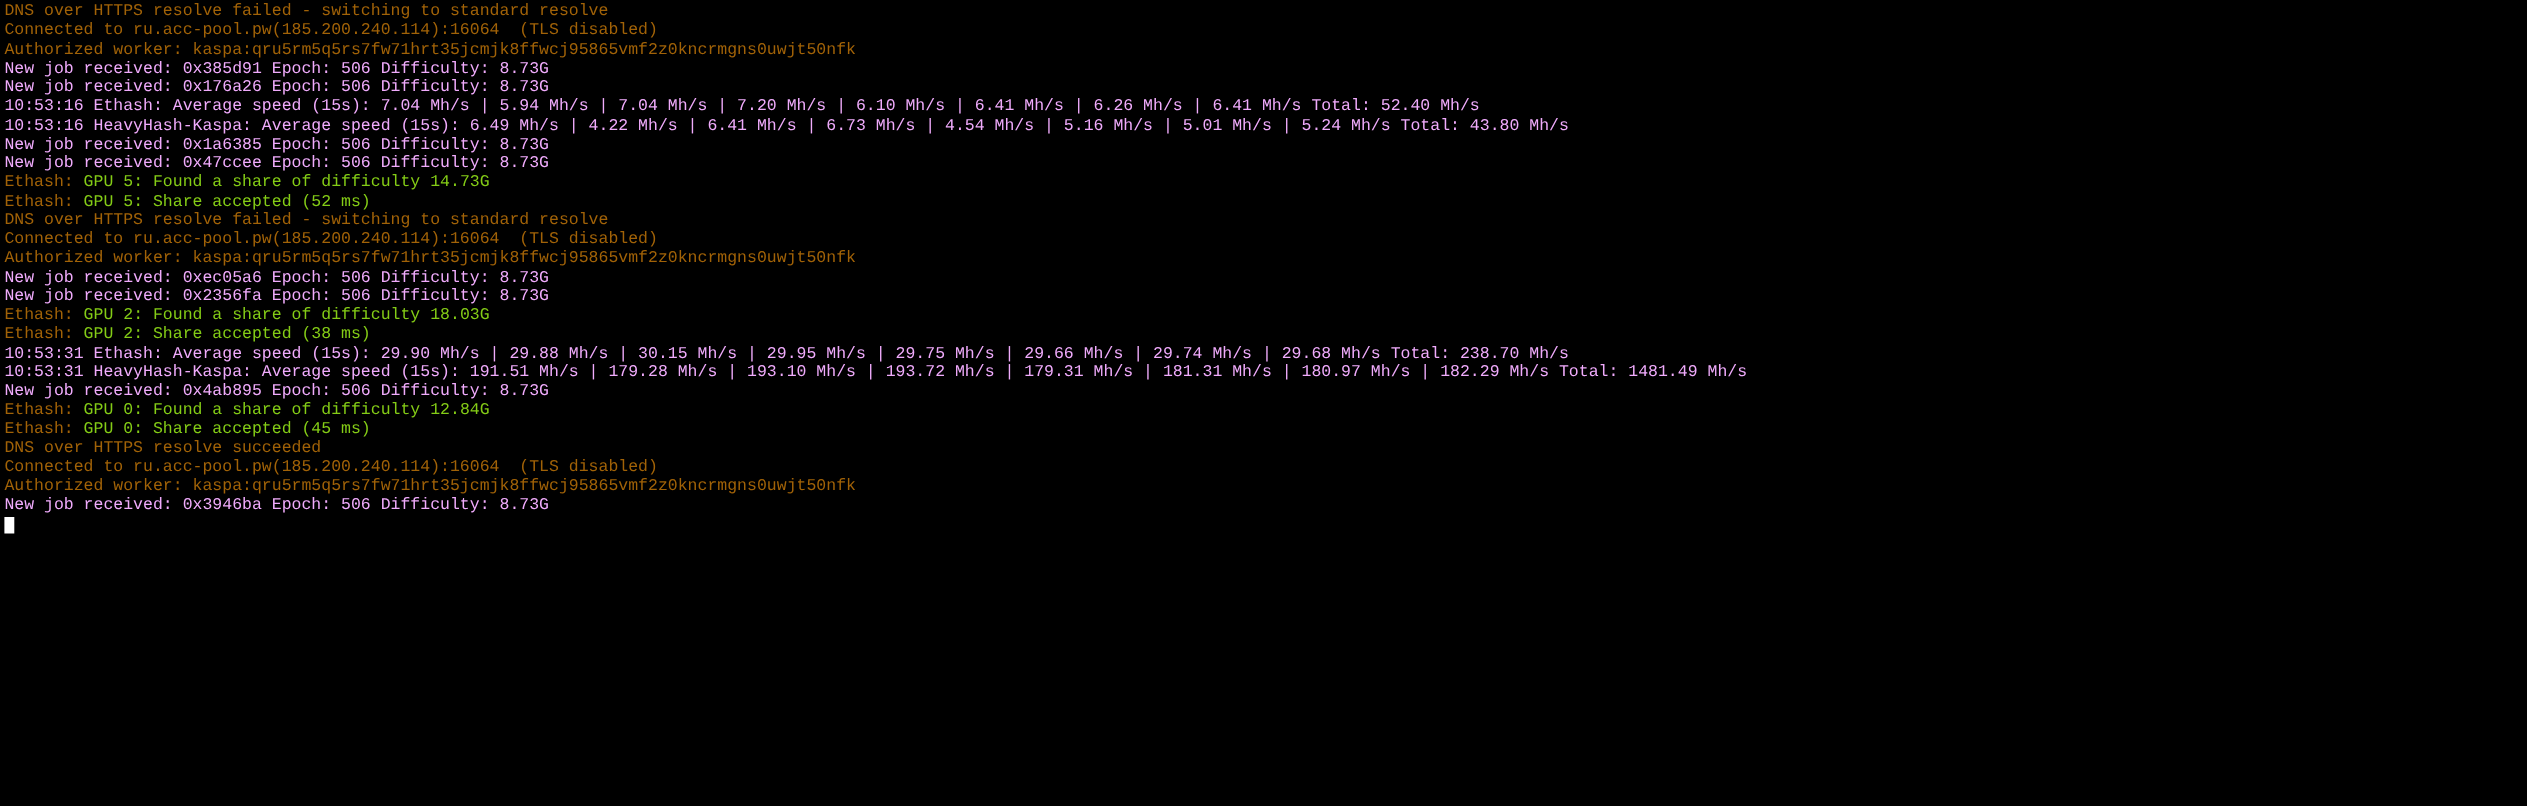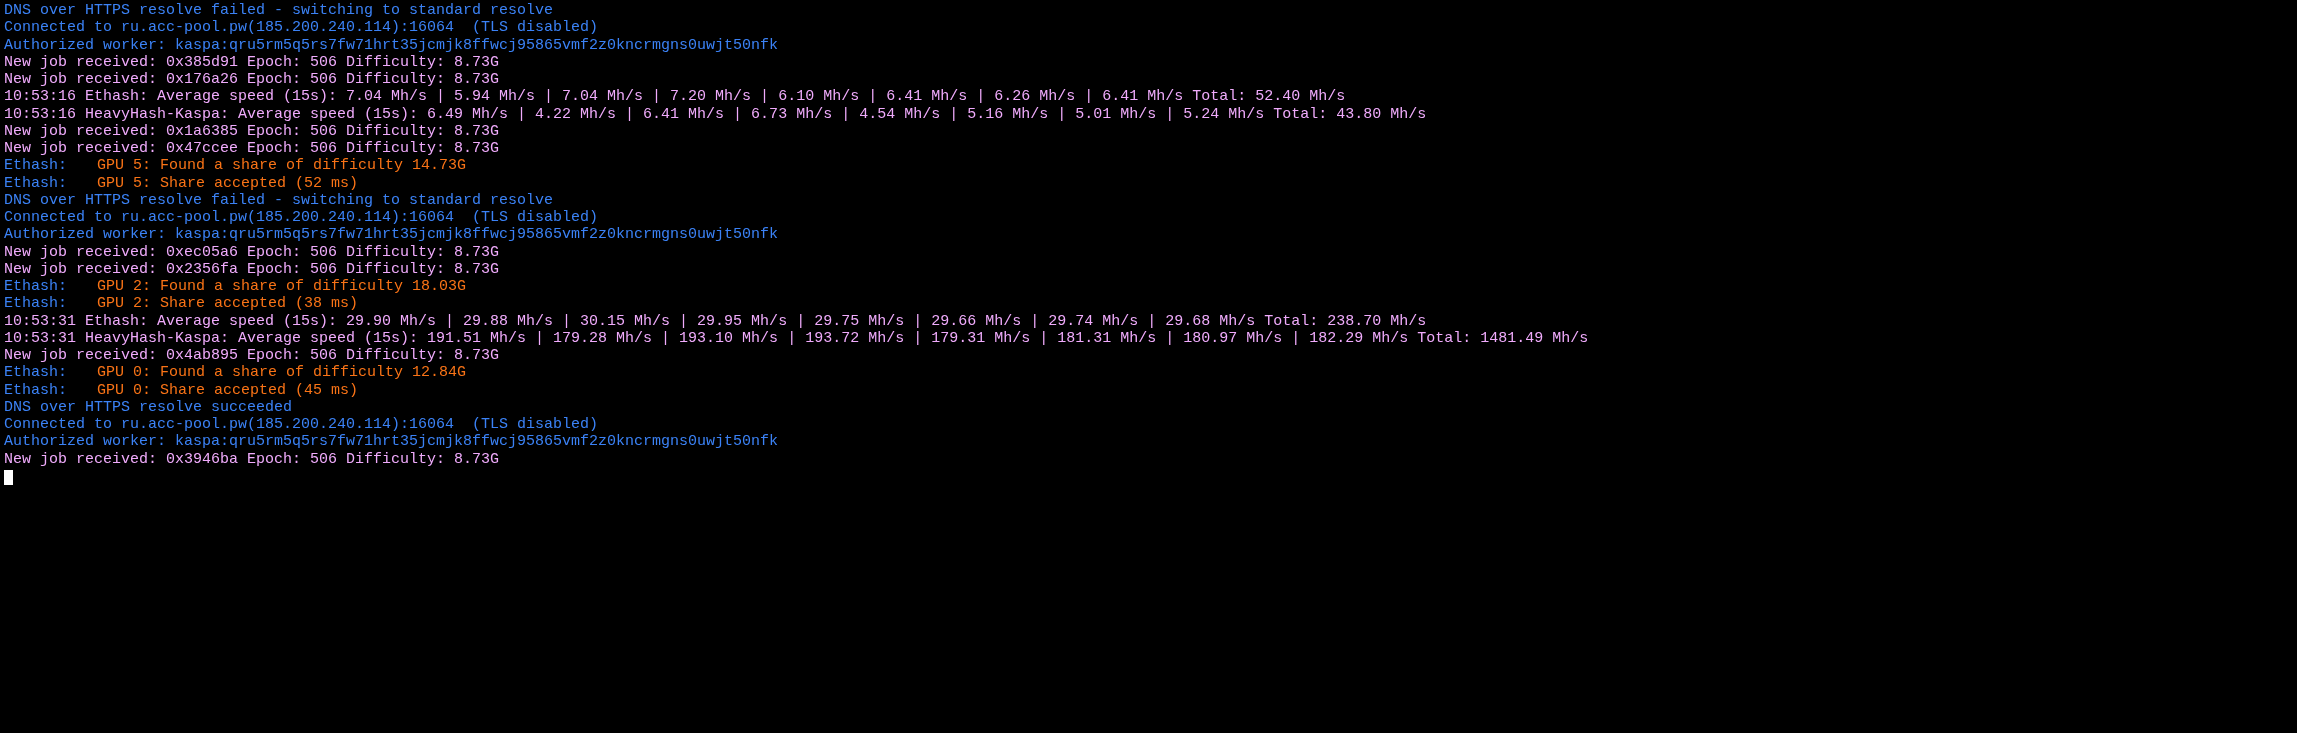--- a/index.html
+++ b/index.html
@@ -11,23 +11,23 @@
     line-height: 1.15;
     color: #cccccc;
     width: 2297px;
     overflow: hidden;
   }
   .terminal {
     padding: 2px 4px;
     white-space: pre;
   }
   .line { display: block; }
-  .orange { color: #3b82f6; }
+  .orange { color: #a16207; }
   .white  { color: #f0abfc; }
-  .green  { color: #f97316; margin-left: 21px; }
+  .green  { color: #84cc16; }
   .cursor {
     display: inline-block;
     width: 0.6em;
     height: 1em;
     background: #ffffff;
     vertical-align: text-bottom;
   }
 </style>
 </head>
 <body>

